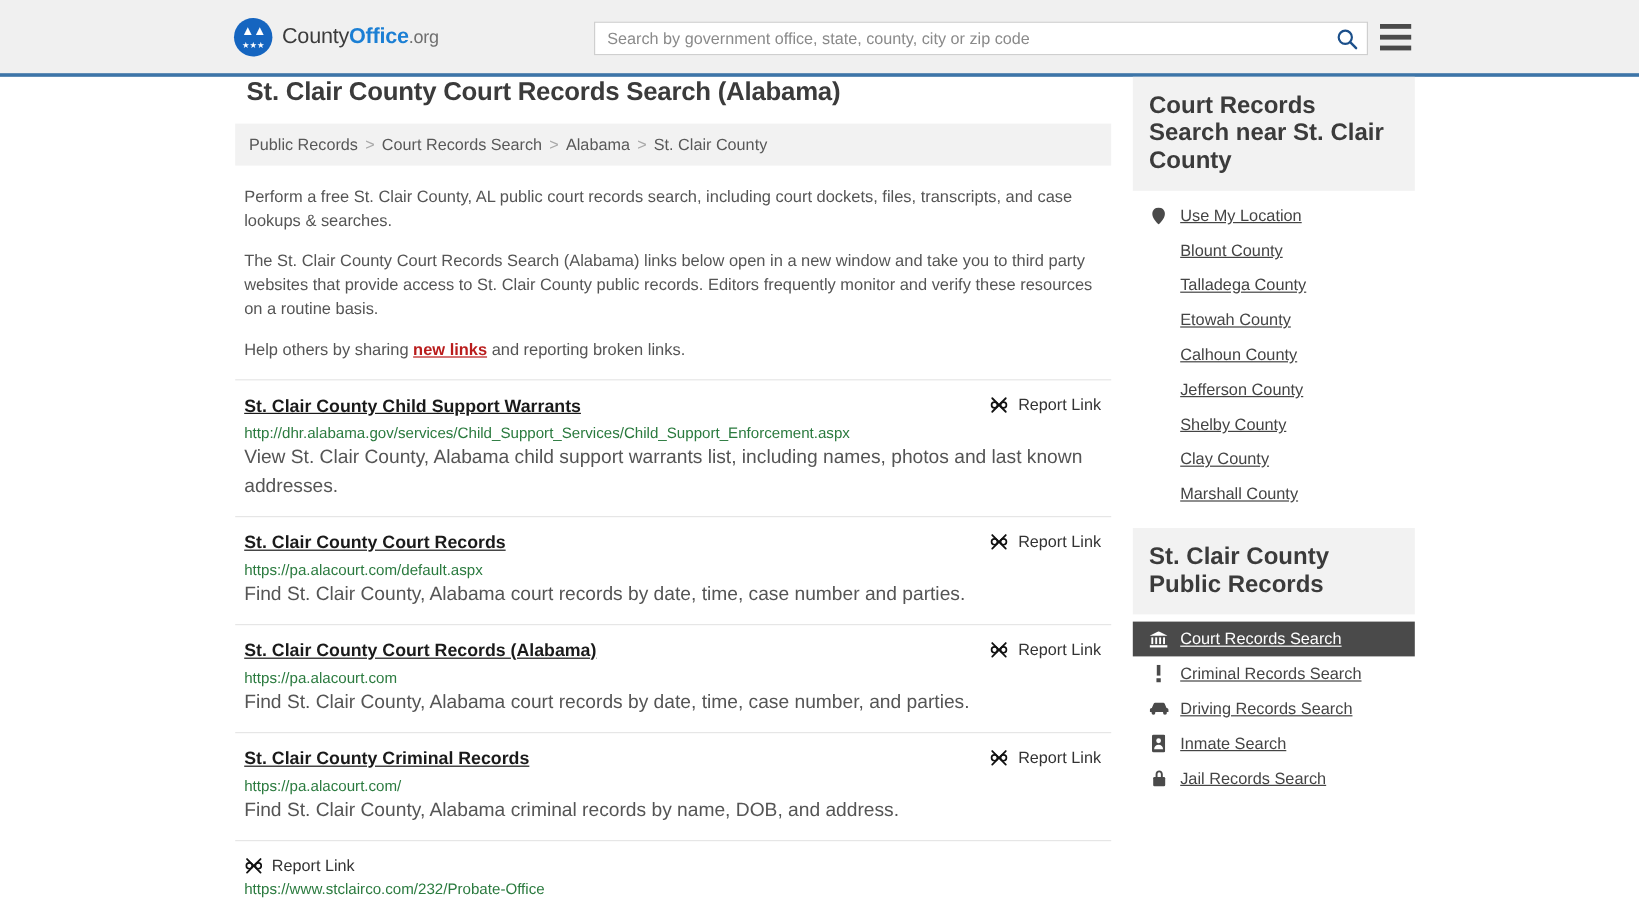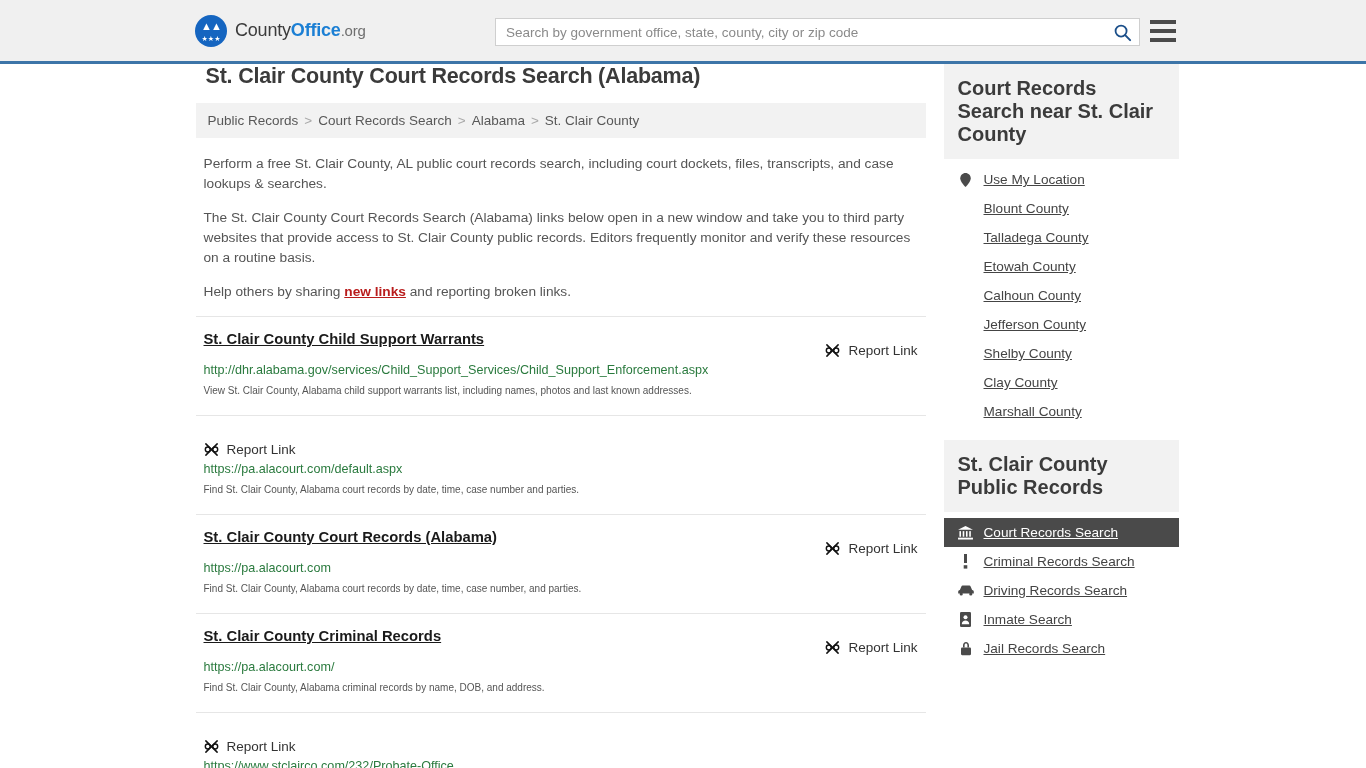--- a/index.html
+++ b/index.html
@@ -183,34 +183,34 @@
     line-height: 20px;
   }
   .report-link {
     display: flex;
     align-items: center;
     gap: 8px;
     font-size: 13.5px;
     color: #333333;
     cursor: pointer;
     white-space: nowrap;
-    margin-top: 14px;
+    margin-top: 1px;
   }
   .unlink-icon { display: block; }
   .result-url {
     display: block;
     font-size: 12.6px;
     color: #2a7a3e;
     margin-top: 4px;
     word-break: break-all;
     text-decoration: none;
     line-height: 16px;
   }
   .result-desc {
-    font-size: 10px;
+    font-size: 16px;
     color: #555555;
     line-height: 24px;
     margin-top: 1px;
   }
 
   
   .panel { margin-bottom: 14px; }
   .panel-head {
     background: #f2f2f2;
     padding: 13px 14px;
@@ -306,20 +306,21 @@
                   <circle cx="12" cy="8" r="2.6" fill="none" stroke="#111" stroke-width="1.5"></circle>
                 </svg>
                 <span>Report Link</span>
               </div>
             </div>
             <a class="result-url" href="#">http://dhr.alabama.gov/services/Child_Support_Services/Child_Support_Enforcement.aspx</a>
             <div class="result-desc">View St. Clair County, Alabama child support warrants list, including names, photos and last known addresses.</div>
           </div>
           <div class="result">
             <div class="result-head">
+              <a class="result-title" href="#">St. Clair County Court Records</a>
               <div class="report-link">
                 <svg class="unlink-icon" width="15" height="15" viewBox="0 0 16 16">
                   <path d="M2 2 L14 14" stroke="#111" stroke-width="1.6" stroke-linecap="round" fill="none"></path>
                   <path d="M14 2 L2 14" stroke="#111" stroke-width="1.6" stroke-linecap="round" fill="none"></path>
                   <circle cx="4" cy="8" r="2.6" fill="none" stroke="#111" stroke-width="1.5"></circle>
                   <circle cx="12" cy="8" r="2.6" fill="none" stroke="#111" stroke-width="1.5"></circle>
                 </svg>
                 <span>Report Link</span>
               </div>
             </div>

